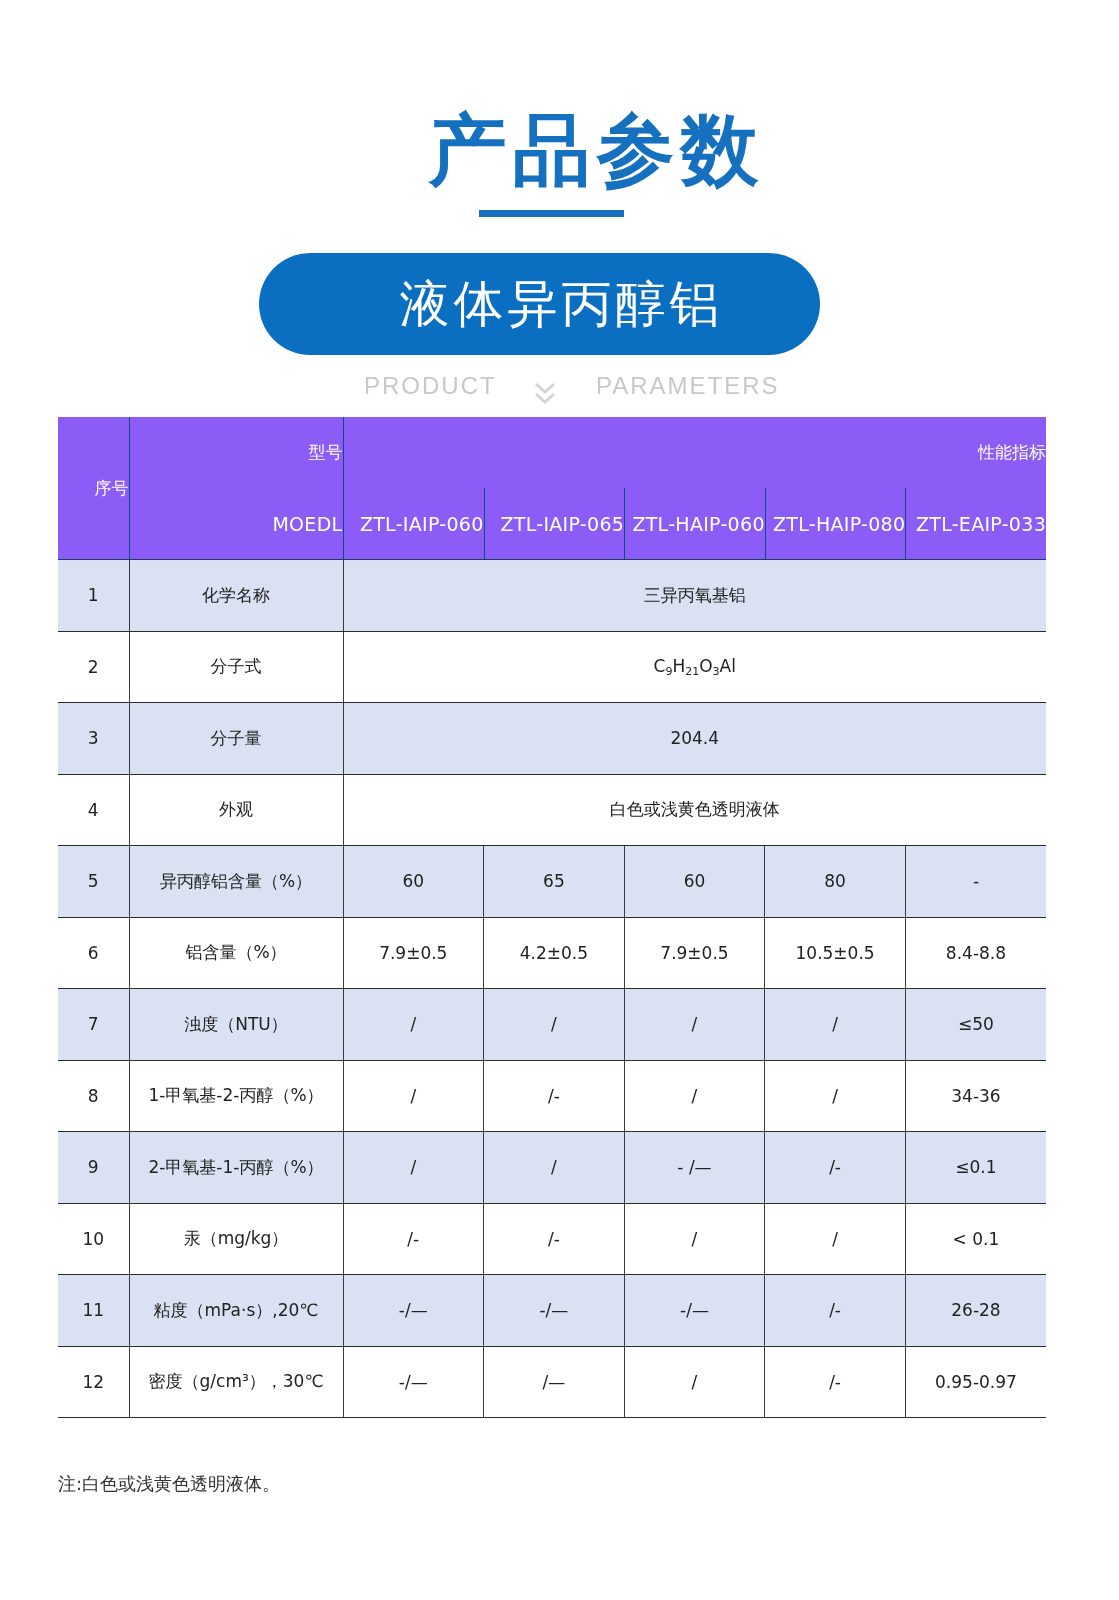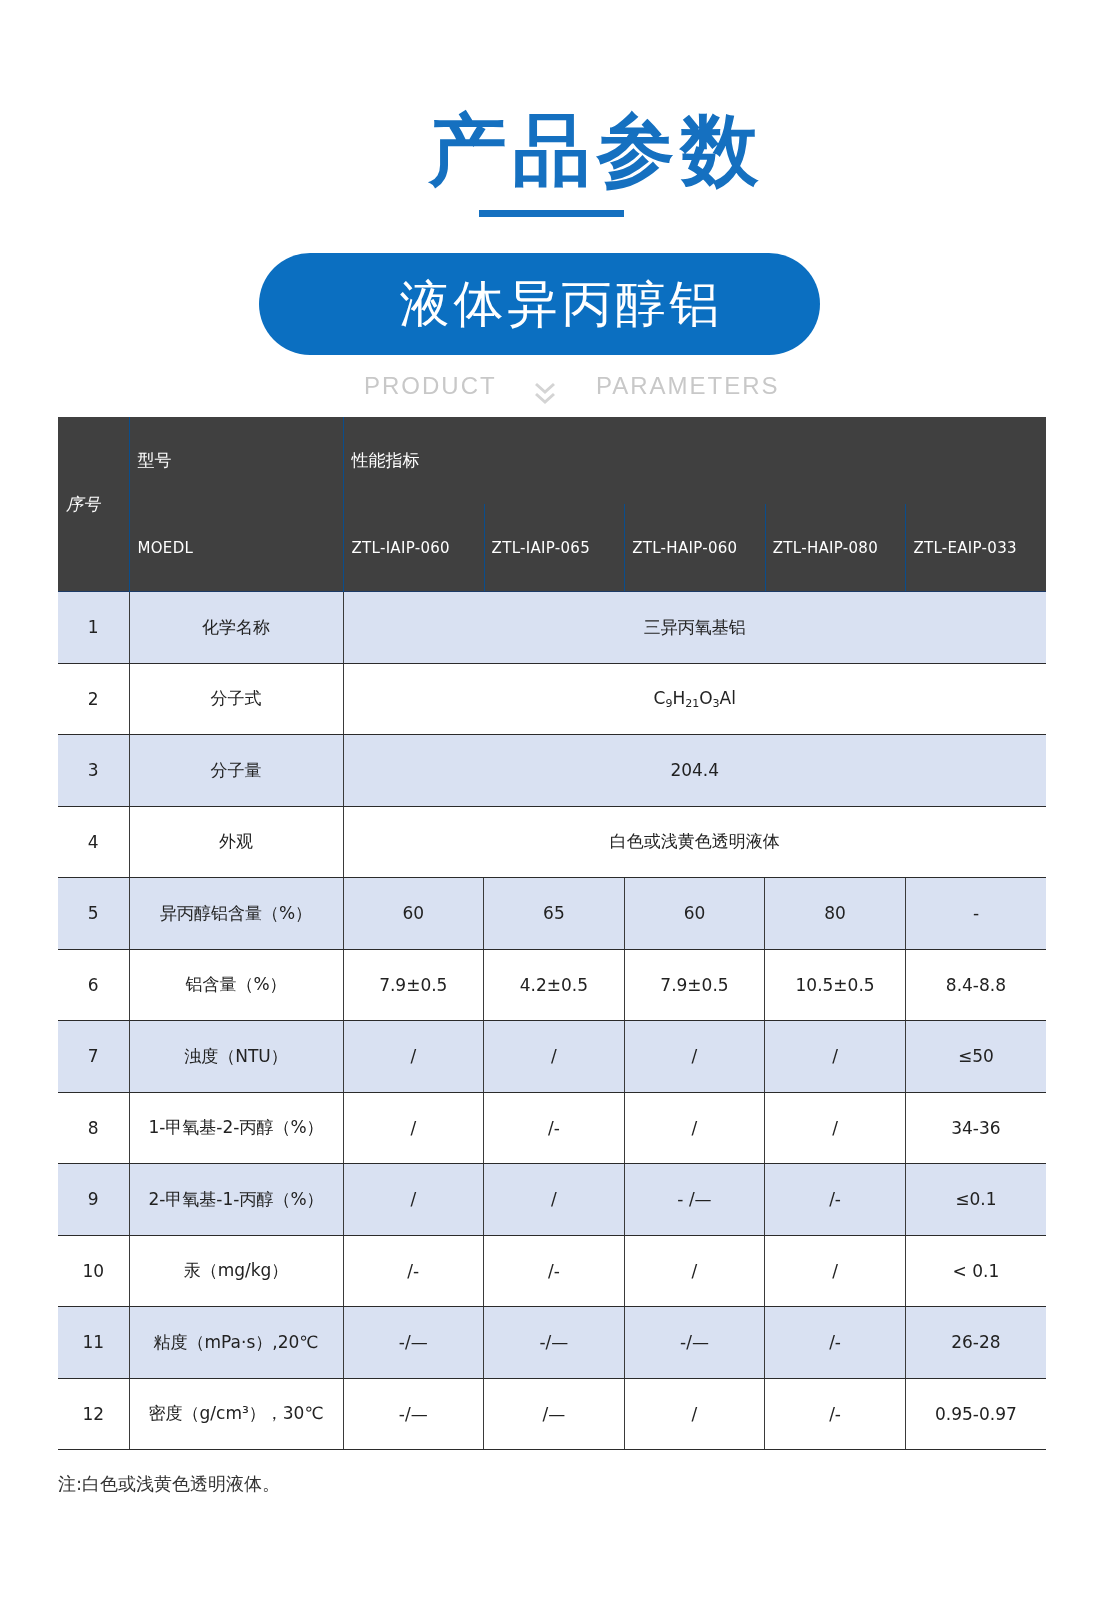--- a/index.html
+++ b/index.html
@@ -38,27 +38,27 @@
 
     table.params {
       position: absolute; left: 58px; top: 417px;
       border-collapse: collapse; table-layout: fixed; width: 988px;
       font-size: 17px;
     }
     table.params col.c0 { width: 71px; }
     table.params col.c1 { width: 214px; }
     table.params col.cv { width: 140.6px; }
     .params thead th {
-      background: #404040; color: #ffffff; font-weight: normal;
-      height: 71px; padding: 8px; text-align: left;
+      background: #8b5cf6; color: #ffffff; font-weight: normal;
+      height: 71px; padding: 0; text-align: right;
       border-right: 1px solid #0a4d8c;
     }
     .params thead th:last-child { border-right: none; }
-    .params thead tr.h2 th { font-size: 15px; letter-spacing: 0.3px; }
-    .params thead th.seq, .params thead th.model { vertical-align: middle; font-style: italic; }
+    .params thead tr.h2 th { font-size: 19px; letter-spacing: 0.3px; }
+    .params thead th.seq, .params thead th.model { vertical-align: middle; }
     .params thead th.model-top { vertical-align: middle; }
     .params thead tr.h1 th.perf-group { border-right: none; }
     .params thead tr.h2 th.sub { position: relative; border-right: none; margin-left: 28px; }
     .params thead tr.h2 th.sub + th.sub::before {
       content: ""; position: absolute; left: 0; top: 0; bottom: 0; width: 1px; background: #0a4d8c;
     }
     .params tbody td {
       height: 70.5px; padding: 0; text-align: center; vertical-align: middle;
       border-bottom: 1.5px solid #2b2b2b; border-right: 1px solid #3a3a3a;
       color: #222;

